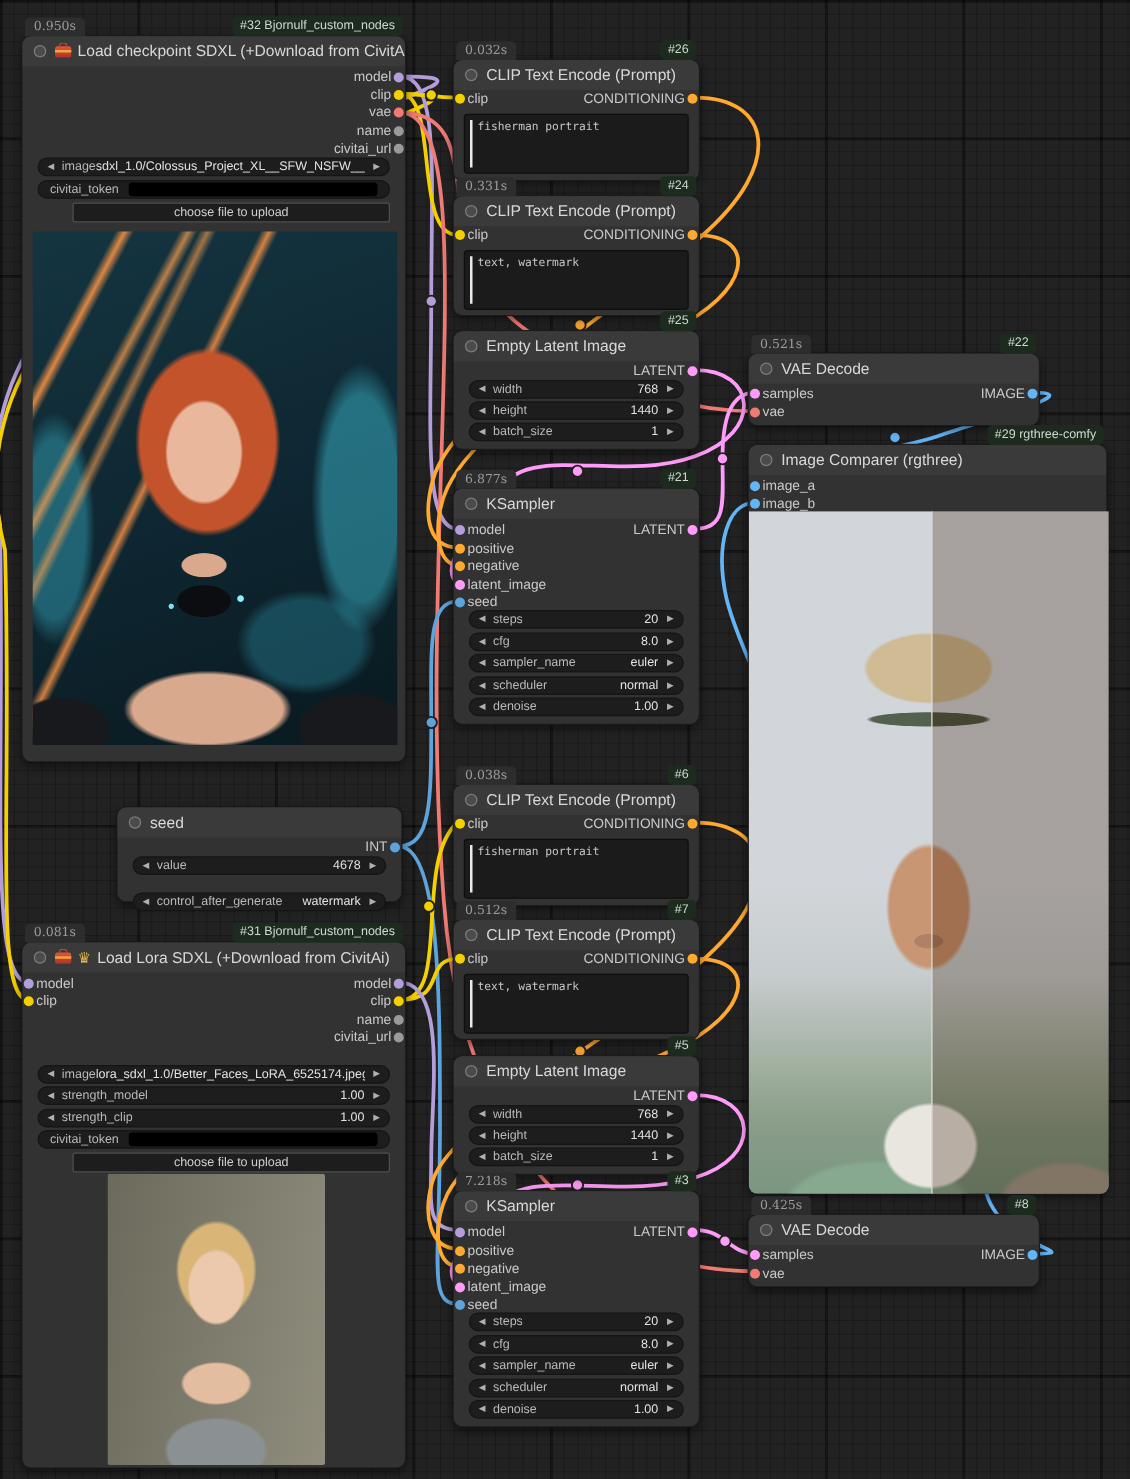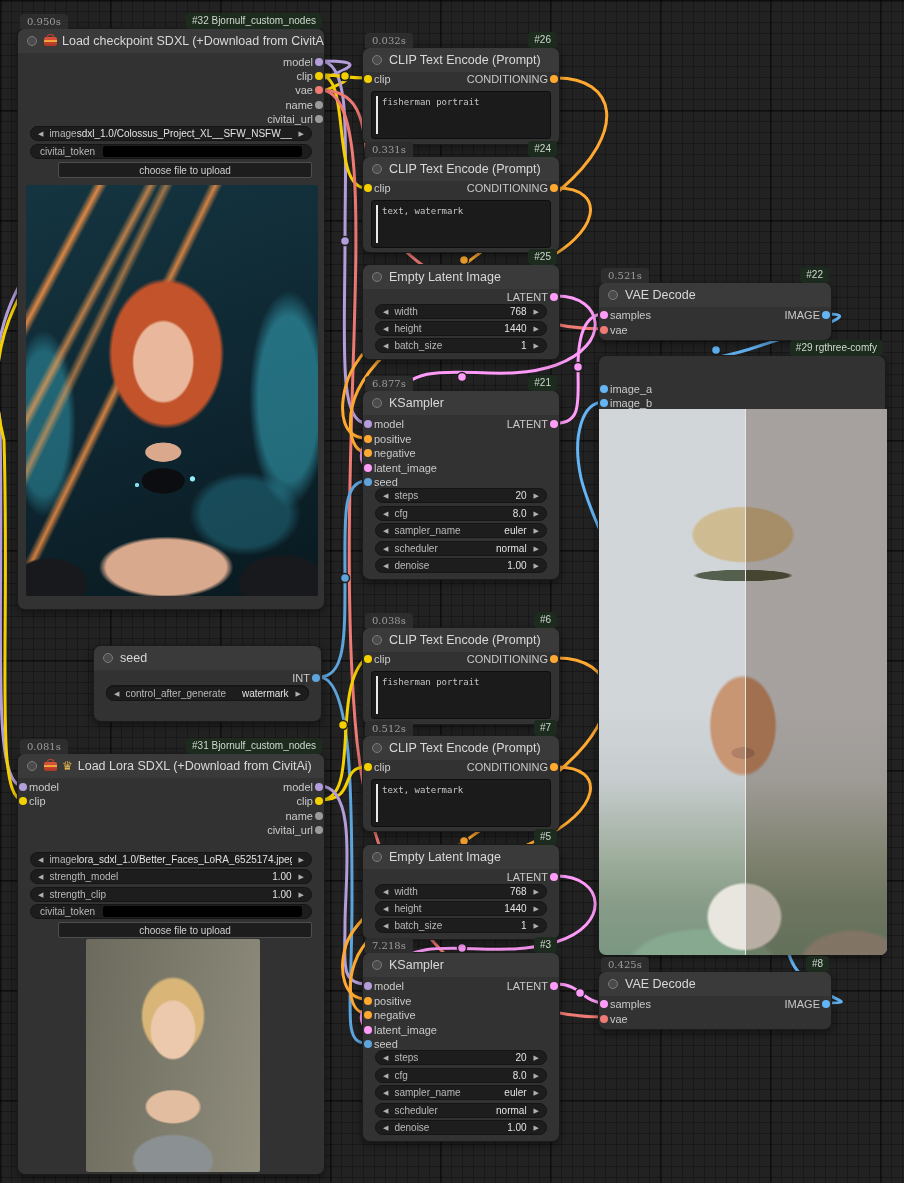--- a/index.html
+++ b/index.html
@@ -332,20 +332,24 @@
       <span class="dot out c-image"></span>
     </div>
   <div class="prow" style="top:40px">
       <span>vae</span>
       <span class="dot in c-vae"></span>
     </div>
 </div>
 
 <div class="node" style="left:598px;top:355px;width:288px;height:600px;">
   <div class="badge right">#29 rgthree-comfy</div>
+  <div class="ntitle">
+      <span class="cdot"></span>
+      <span>Image Comparer (rgthree)</span>
+    </div>
   <div class="prow" style="top:26px">
       <span>image_a</span>
       <span class="dot in c-image"></span>
     </div>
   <div class="prow" style="top:40px">
       <span>image_b</span>
       <span class="dot in c-image"></span>
     </div>
   <div class="preview" style="left:0;top:53px;width:288px;height:546px;border-radius:0 0 7px 7px;">
     <div class="art-fisher"></div>
@@ -362,21 +366,21 @@
   <div class="prow out" style="top:25px">
       <span>INT</span>
       <span class="dot out c-int"></span>
     </div>
   <div class="widget" style="top:39px">
       <span class="arr">◀</span>
       <span class="wl">value</span>
       <span class="wv">4678</span>
       <span class="arr">▶</span>
     </div>
-  <div class="widget" style="top:40px">
+  <div class="widget" style="top:68px">
       <span class="arr">◀</span>
       <span class="wl">control_after_generate</span>
       <span class="wv">watermark</span>
       <span class="arr">▶</span>
     </div>
 </div>
 
 <div class="node" style="left:17px;top:753px;width:308px;height:422px;">
   <div class="timer">0.081s</div>
   <div class="badge right">#31 Bjornulf_custom_nodes</div>

